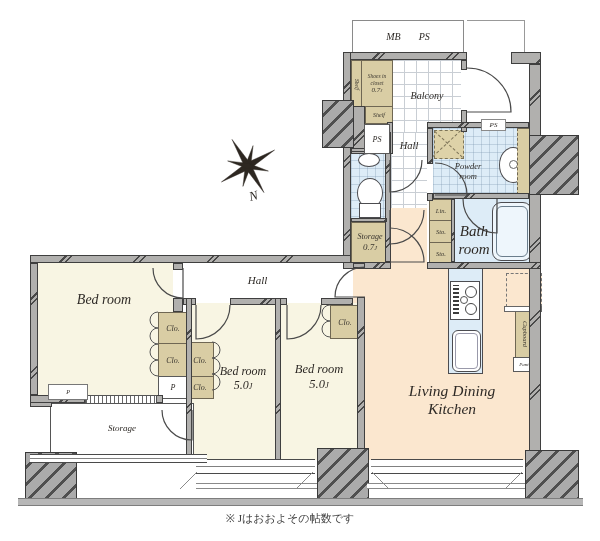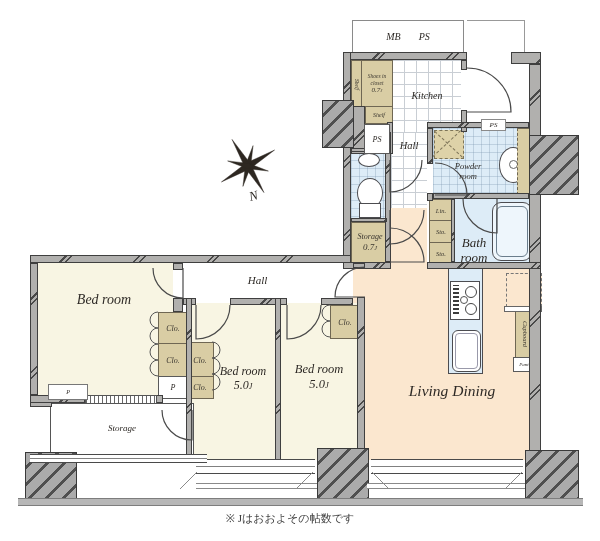--- a/index.html
+++ b/index.html
@@ -228,42 +228,43 @@
       <path d="M0,-31 L3.4,0 L0,6 L-3.4,0 Z" transform="rotate(135)"></path>
       <path d="M0,-31 L3.4,0 L0,6 L-3.4,0 Z" transform="rotate(225)"></path>
       <path d="M0,-31 L3.4,0 L0,6 L-3.4,0 Z" transform="rotate(315)"></path>
       <path d="M0,-21 L2.7,0 L0,4.5 L-2.7,0 Z"></path>
       <path d="M0,-21 L2.7,0 L0,4.5 L-2.7,0 Z" transform="rotate(90)"></path>
       <path d="M0,-21 L2.7,0 L0,4.5 L-2.7,0 Z" transform="rotate(180)"></path>
       <path d="M0,-21 L2.7,0 L0,4.5 L-2.7,0 Z" transform="rotate(270)"></path>
     </g>
   </svg>
 
-  <div class="lbl" style="left:392px;top:90px;width:70px;font-size:10px;">Kitchen</div>
+  <div class="lbl" style="left:392px;top:90px;width:70px;font-size:10px;">Balcony</div>
   <div class="lbl" style="left:389px;top:140px;width:40px;font-size:10.5px;">Hall</div>
   <div class="lbl" style="left:433px;top:161px;width:70px;font-size:8.5px;">
     <div>Powder</div>
       <div>room</div>
   </div>
-  <div class="lbl" style="left:455px;top:235px;width:38px;font-size:13px;">
+  <div class="lbl" style="left:455px;top:223px;width:38px;font-size:15px;">
     <div>Bath</div>
       <div>room</div>
   </div>
   <div class="lbl" style="left:200px;top:274px;width:115px;font-size:11px;">Hall</div>
   <div class="lbl" style="left:40px;top:292px;width:128px;font-size:14px;">
     <div>Bed room</div>
   </div>
   <div class="lbl" style="left:203px;top:364px;width:80px;font-size:12px;">
     <div>Bed room</div>
     <div><span>5.0</span><span class="unit">J</span></div>
   </div>
   <div class="lbl" style="left:281px;top:362px;width:76px;font-size:12.5px;">
     <div>Bed room</div>
     <div><span>5.0</span><span class="unit">J</span></div>
   </div>
   <div class="lbl" style="left:372px;top:382px;width:160px;font-size:15.5px;">
     <div>Living Dining</div>
+    <div>Kitchen</div>
   </div>
   <div class="lbl" style="left:72px;top:423px;width:100px;font-size:9px;">Storage</div>
   <div class="lbl" style="left:249px;top:188px;font-size:13px;transform:rotate(-14deg);">N</div>
   <div class="lbl" style="left:90px;top:512px;width:400px;font-size:11px;font-style:normal;color:#3c3c3c;">※ Jはおおよその帖数です</div>
 
 </div>
 
 </body></html>

